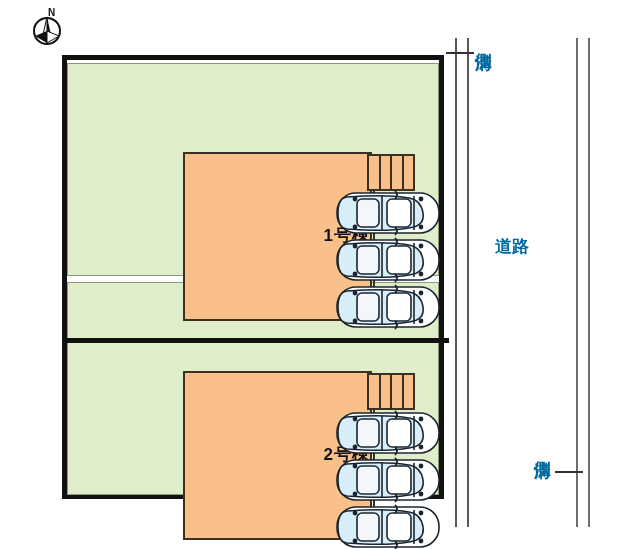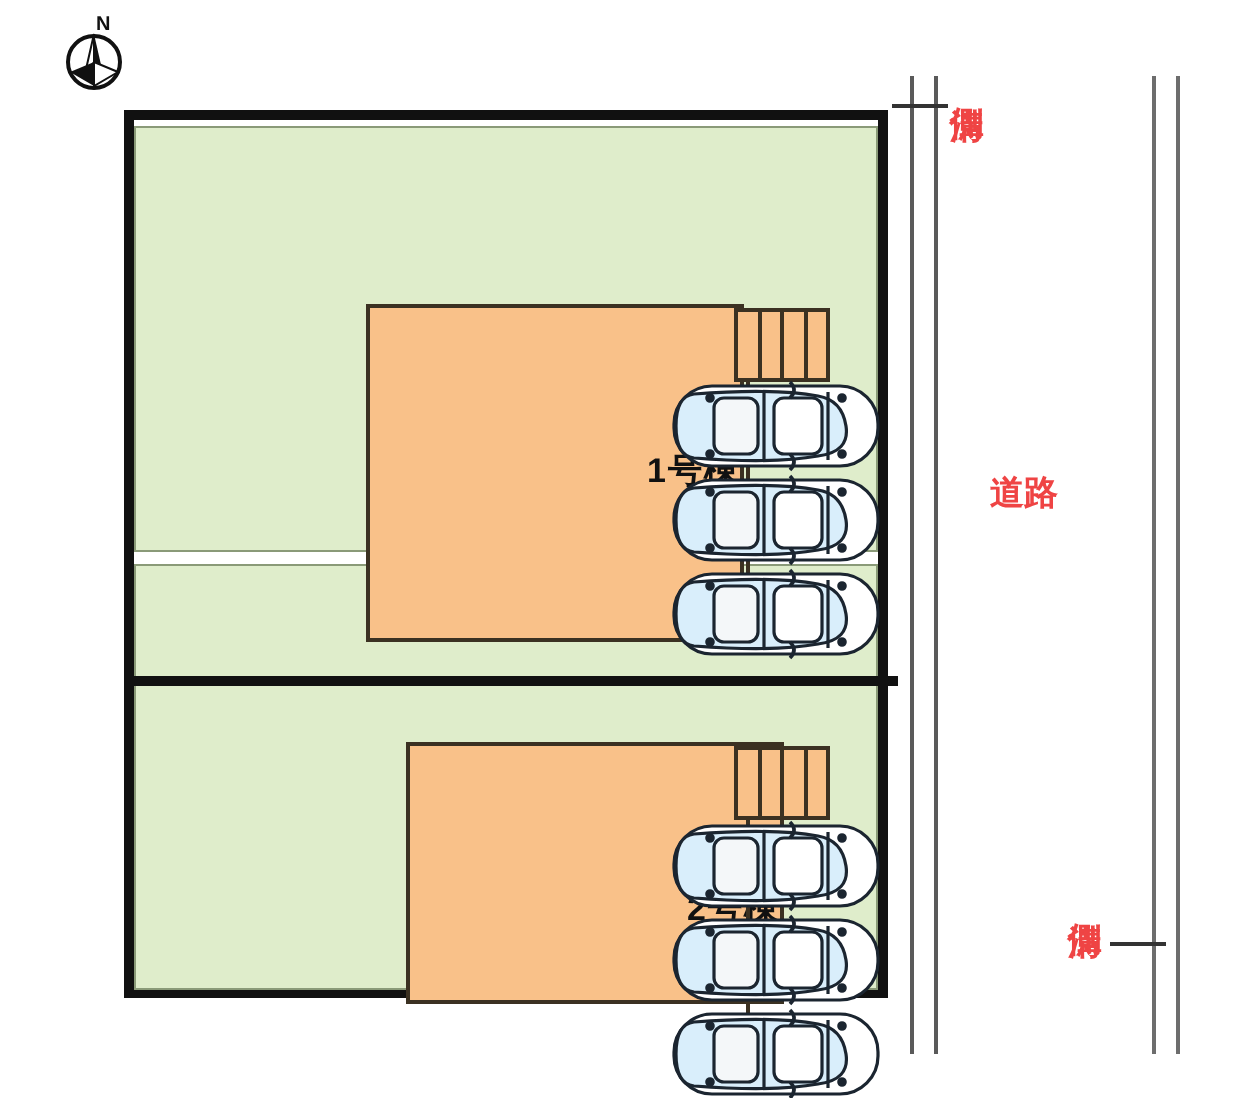--- a/index.html
+++ b/index.html
@@ -74,21 +74,21 @@
     position: absolute;
     left: 0;
     width: 100%;
     text-align: right;
     font-size: 17px;
     font-weight: bold;
     color: #111111;
     letter-spacing: 1px;
   }
   .bldg-1 { left: 116px; top: 92px;  width: 189px; height: 169px; }
-  .bldg-2 { left: 116px; top: 311px; width: 189px; height: 131px; margin-left: 20px; }
+  .bldg-2 { left: 116px; top: 311px; width: 189px; height: 169px; }
   .bldg-1 .building-label { top: 70px; }
   .bldg-2 .building-label { top: 70px; }
   
   .stairs {
     position: absolute;
     background: #f9c189;
     border: 2px solid #3b3122;
     box-sizing: border-box;
     display: flex;
   }
@@ -122,21 +122,21 @@
   }
   .gutter-near-a { left: 455px; top: 38px;  height: 489px; }
   .gutter-near-b { left: 467px; top: 38px;  height: 489px; }
   .gutter-far-a  { left: 576px; top: 38px;  height: 489px; background:#6d6d6d; }
   .gutter-far-b  { left: 588px; top: 38px;  height: 489px; background:#6d6d6d; }
   
   .callout {
     position: absolute;
     font-size: 17px;
     font-weight: bold;
-    color: #ef4444;
+    color: #0369a1;
     line-height: 1.05;
     letter-spacing: 0;
   }
   .callout.vertical {
     writing-mode: vertical-rl;
     text-orientation: upright;
   }
   .leader {
     position: absolute;
     height: 2px;

